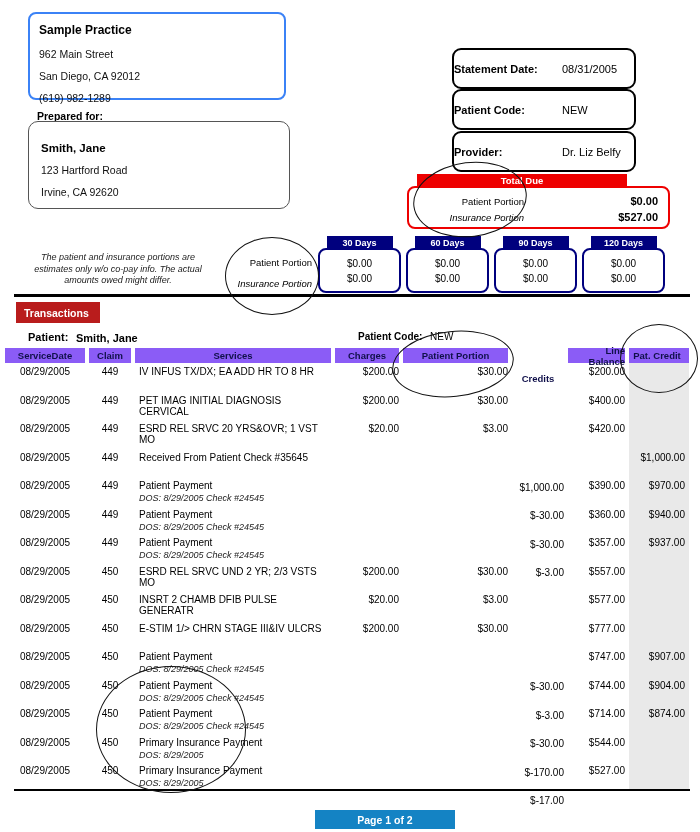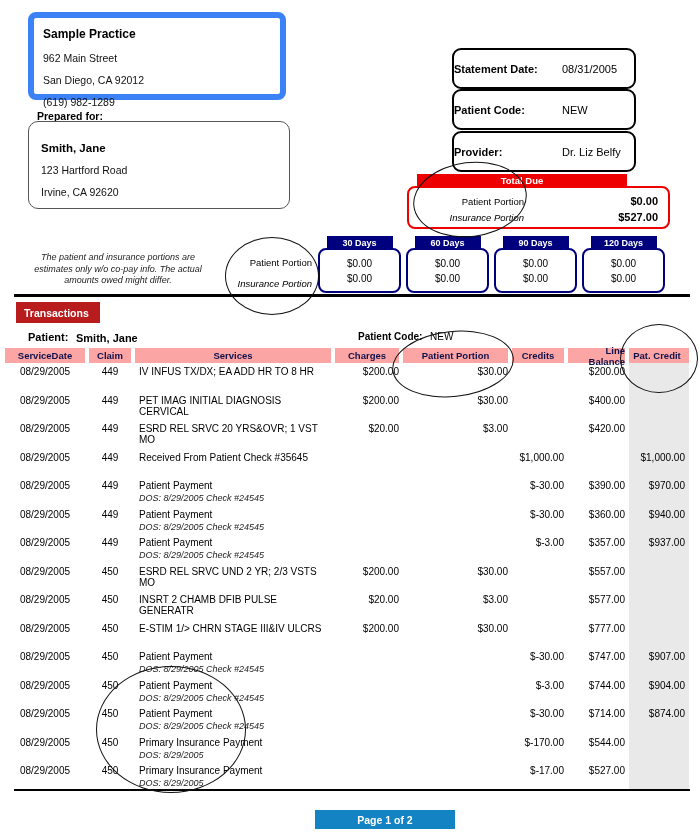--- a/index.html
+++ b/index.html
@@ -1,21 +1,21 @@
 <!DOCTYPE html>
 <html><head>
 <meta charset="utf-8">
 <style>
   * { margin:0; padding:0; box-sizing:border-box; }
   body { background:#fff; font-family:"Liberation Sans", "DejaVu Sans", sans-serif; }
   #page { position:relative; width:700px; height:832px; background:#fff; overflow:hidden; color:#000; }
 
   
   .practice-box { position:absolute; left:28px; top:12px; width:258px; height:88px;
-    border:6px solid #3b82f6; border-radius:8px; padding:9px 0 0 9px; }
+    border:2px solid #3b82f6; border-radius:8px; padding:9px 0 0 9px; }
   .practice-name { font-weight:bold; font-size:12px; margin-bottom:11px; }
   .addr-line { font-size:10.5px; margin-bottom:10px; color:#111; }
   .prepared-label { position:absolute; left:37px; top:110px; font-weight:bold; font-size:10.5px; }
   .patient-box { position:absolute; left:28px; top:121px; width:262px; height:88px;
     border:1.5px solid #555; border-radius:10px; padding:20px 0 0 12px; }
   .patient-name { font-weight:bold; font-size:11.5px; margin-bottom:10px; }
 
   
   .stmt-box { position:absolute; left:452px; width:184px; height:41px;
     border:2px solid #000; border-radius:9px; background:#fff;
@@ -53,30 +53,30 @@
   .tx-tab { position:absolute; left:16px; top:302px; width:84px; height:21px; background:#b91c1c;
     color:#fff; font-weight:bold; font-size:10.5px; display:flex; align-items:center; padding-left:8px; }
   .pt-line-label { position:absolute; left:28px; top:331px; font-weight:bold; font-size:11px; }
   .pt-line-name { position:absolute; left:76px; top:332px; font-weight:bold; font-size:11px; }
   .pt-code { position:absolute; left:358px; top:331px; font-size:10px; font-weight:bold; }
   .pt-code-val { position:absolute; left:430px; top:331px; font-size:10px; }
 
   .table { position:absolute; left:5px; top:348px; width:690px; }
   .tr { display:flex; gap:4px; }
   .th-row { height:15px; }
-  .th { background:#fca5a5; color:#10104a; font-weight:bold; font-size:9.5px;
+  .th { background:#8b5cf6; color:#10104a; font-weight:bold; font-size:9.5px;
     display:flex; align-items:center; justify-content:center; }
   .td { font-size:10px; padding-top:3px; }
   .data-row { height:28.5px; }
   .c0 { width:80px; text-align:center; }
   .c1 { width:42px; text-align:center; }
   .c2 { width:196px; text-align:left; }
   .c3 { width:64px; text-align:right; }
   .c4 { width:105px; text-align:right; }
-  .c5 { width:52px; text-align:right; }
+  .c5 { width:52px; text-align:right;margin-top:30px; }
   .c6 { width:57px; text-align:right; }
   .c7 { width:60px; text-align:right; padding-right:4px; }
   .td.c2 { padding-left:4px; }
   .td.c7 { background:#e9e9e9; }
   .detail { font-size:9px; font-style:italic; color:#222; margin-top:2px; }
 
   .page-btn { position:absolute; left:315px; top:810px; width:140px; height:19px; background:#1483c4;
     color:#fff; font-weight:bold; font-size:10.5px; display:flex; align-items:center; justify-content:center; }
 
   

